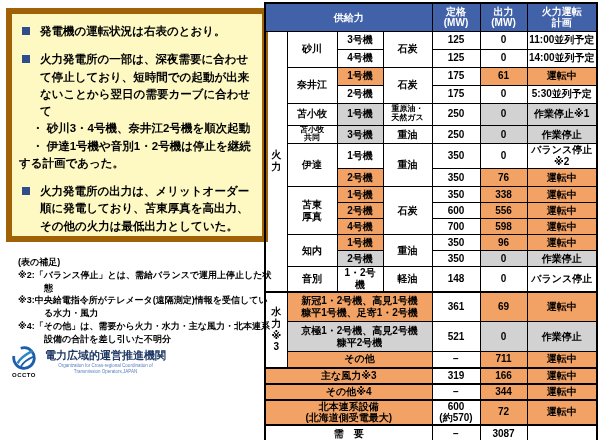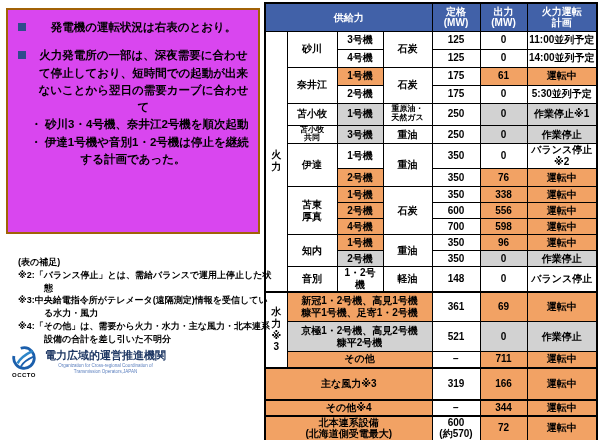--- a/index.html
+++ b/index.html
@@ -4,21 +4,21 @@
 <style>
   html,body{margin:0;padding:0;}
   body{
     width:600px;height:440px;position:relative;background:#ffffff;
     font-family:"Liberation Sans","DejaVu Sans",sans-serif;
     color:#000;overflow:hidden;
   }
   
   .left-box{
     position:absolute;left:6px;top:8px;width:236px;height:204px;
-    border:2px solid #a16207;background:#d946ef;padding:9px 7px 9px 7px;text-align:center;
+    border:6px solid #a16207;background:#fef9c3;padding:9px 7px 9px 7px;
   }
   .tb-block{
     position:relative;font-size:11.5px;font-weight:bold;line-height:1.5;
   }
   .tb-block.has-bullet{padding-left:21px;}
   .tb-block.gap{margin-top:11px;}
   .tb-block .bullet{
     position:absolute;left:3px;top:4px;width:8px;height:8px;
     background:var(--bullet_blue,#2F4C8C);
   }
@@ -59,20 +59,21 @@
 </head>
 <body>
 
 <div class="left-box">
   <div id="blocks">
       <div class="tb-block has-bullet"><span class="bullet"></span><span>発電機の運転状況は右表のとおり。</span></div>
       <div class="tb-block has-bullet gap"><span class="bullet"></span><span>火力発電所の一部は、深夜需要に合わせて停止しており、短時間での起動が出来ないことから翌日の需要カーブに合わせて</span></div>
       <div class="tb-block sub"><span>・ 砂川3・4号機、奈井江2号機を順次起動</span></div>
       <div class="tb-block sub"><span>・ 伊達1号機や音別1・2号機は停止を継続</span></div>
       <div class="tb-block"><span>する計画であった。</span></div>
+      <div class="tb-block has-bullet gap"><span class="bullet"></span><span>火力発電所の出力は、メリットオーダー順に発電しており、苫東厚真を高出力、その他の火力は最低出力としていた。</span></div>
     </div>
 </div>
 
 <div class="notes">
   <div class="note-title">(表の補足)</div>
   <div id="notes">
       <div class="note-item">※2:「バランス停止」とは、需給バランスで運用上停止した状態</div>
       <div class="note-item">※3:中央給電指令所がテレメータ(遠隔測定)情報を受信している水力・風力</div>
       <div class="note-item">※4:「その他」は、需要から火力・水力・主な風力・北本連系設備の合計を差し引いた不明分</div>
     </div>
@@ -239,21 +240,21 @@
         <td>521</td>
         <td class="bg-g">0</td>
         <td class="bg-g">作業停止</td>
       </tr>
       <tr style="height: 16px;">
         <td colspan="3" class="bg-o">その他</td>
         <td>−</td>
         <td class="bg-o">711</td>
         <td class="bg-o">運転中</td>
       </tr>
-      <tr class="thick-top" style="height: 32px;">
+      <tr class="thick-top" style="height: 16px;">
         <td colspan="4" class="bg-o">主な風力※3</td>
         <td>319</td>
         <td class="bg-o">166</td>
         <td class="bg-o">運転中</td>
       </tr>
       <tr class="thick-top" style="height: 16px; margin-top: 28px;">
         <td colspan="4" class="bg-o">その他※4</td>
         <td>−</td>
         <td class="bg-o">344</td>
         <td class="bg-o">運転中</td>

